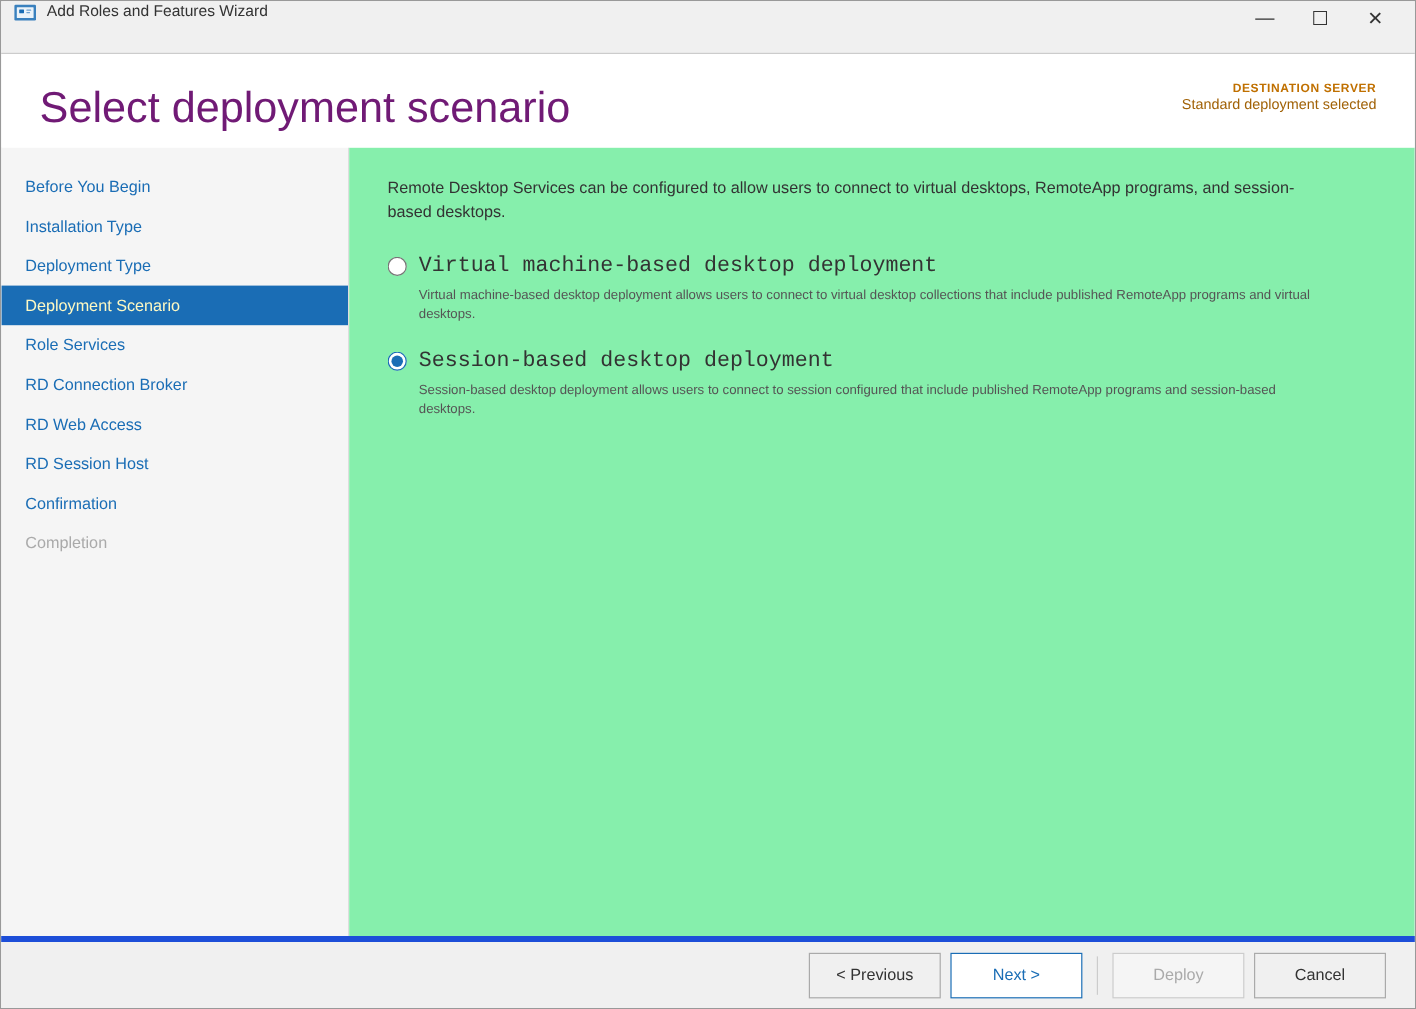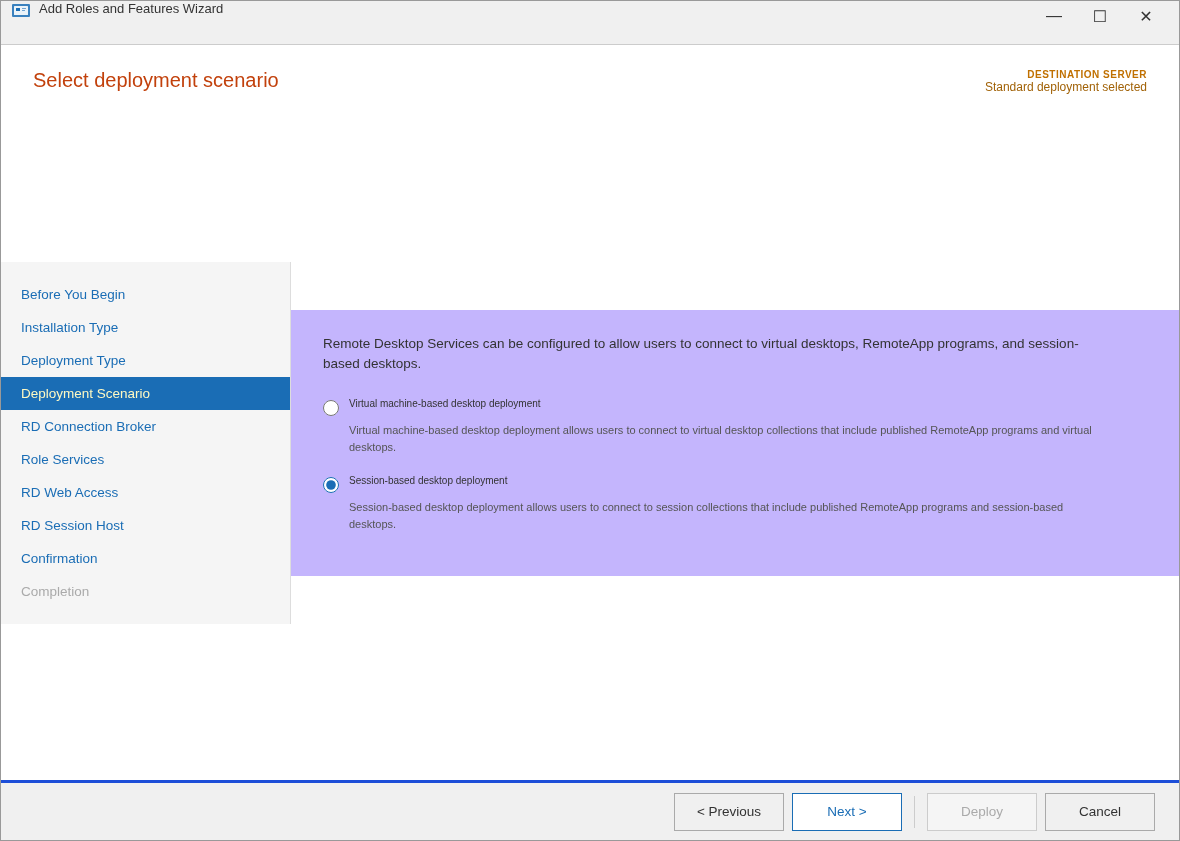--- a/index.html
+++ b/index.html
@@ -52,23 +52,23 @@
       align-items: center;
       justify-content: center;
       font-size: 16px;
       color: #333;
       cursor: pointer;
       background: transparent;
       border: none;
       font-family: 'Segoe UI', Arial, sans-serif;
     }
     .page-title {
-      font-size: 20px;
+      font-size: 36px;
       font-weight: 300;
-      color: #c2410c;
+      color: #701a75;
       margin-bottom: 0;
     }
     .destination-server {
       text-align: right;
       font-size: 12px;
     }
     .destination-label {
       color: #c07000;
       font-weight: 600;
       font-size: 10px;
@@ -77,21 +77,20 @@
     }
     .destination-value {
       color: #a16207;
       font-size: 12px;
     }
 
     .main-layout {
       display: flex;
       flex: 1;
       overflow: hidden;
-      align-items: center;
     }
 
     
     .top-bar {
       display: flex;
       align-items: flex-start;
       justify-content: space-between;
       padding: 24px 32px 12px 32px;
       flex-shrink: 0;
       background: #fff;
@@ -126,21 +125,21 @@
     }
     .sidebar-item.disabled {
       color: #aaa;
       cursor: default;
     }
 
     .main-content {
       flex: 1;
       padding: 24px 32px;
       overflow-y: auto;
-      background: #c4b5fd;
+      background: #86efac;
     }
     .intro-text {
       font-size: 13.5px;
       color: #333;
       line-height: 1.5;
       margin-bottom: 24px;
       max-width: 780px;
     }
 
     .option-group {
@@ -154,37 +153,38 @@
     .radio-input {
       margin-top: 2px;
       margin-right: 10px;
       width: 16px;
       height: 16px;
       flex-shrink: 0;
       accent-color: #1a6db5;
       cursor: pointer;
     }
     .radio-label {
-      font-size: 10px;
+      font-size: 18px;
       color: #333;
       font-weight: 400;
       cursor: pointer;
+      font-family: Liberation Mono, monospace;
     }
     .radio-desc {
       margin-left: 26px;
       font-size: 11px;
       color: #555;
       line-height: 1.5;
       max-width: 760px;
     }
 
     .footer {
       height: 60px;
       background: #f0f0f0;
-      border-top: 3px solid #1d4ed8;
+      border-top: 5px solid #1d4ed8;
       display: flex;
       align-items: center;
       justify-content: flex-end;
       padding: 0 24px;
       gap: 8px;
       flex-shrink: 0;
     }
     .btn {
       height: 38px;
       min-width: 110px;
@@ -248,22 +248,22 @@
       </div>
     </div>
 
     <div class="main-layout">
 
       <div class="sidebar">
         <div class="sidebar-item">Before You Begin</div>
         <div class="sidebar-item">Installation Type</div>
         <div class="sidebar-item">Deployment Type</div>
         <div class="sidebar-item active">Deployment Scenario</div>
+        <div class="sidebar-item">Role Services</div>
         <div class="sidebar-item">RD Connection Broker</div>
-        <div class="sidebar-item">Role Services</div>
         <div class="sidebar-item">RD Web Access</div>
         <div class="sidebar-item">RD Session Host</div>
         <div class="sidebar-item">Confirmation</div>
         <div class="sidebar-item disabled">Completion</div>
       </div>
 
       <div class="main-content">
         <p class="intro-text">Remote Desktop Services can be configured to allow users to connect to virtual desktops, RemoteApp programs, and session-based desktops.</p>
 
         <div class="option-group">
@@ -272,21 +272,21 @@
             <label class="radio-label" for="vm-based">Virtual machine-based desktop deployment</label>
           </div>
           <div class="radio-desc">Virtual machine-based desktop deployment allows users to connect to virtual desktop collections that include published RemoteApp programs and virtual desktops.</div>
         </div>
 
         <div class="option-group">
           <div class="radio-row">
             <input type="radio" class="radio-input" name="deployment-scenario" id="session-based" checked="" style="">
             <label class="radio-label" for="session-based">Session-based desktop deployment</label>
           </div>
-          <div class="radio-desc">Session-based desktop deployment allows users to connect to session collections that include published RemoteApp programs and session-based desktops.</div>
+          <div class="radio-desc">Session-based desktop deployment allows users to connect to session configured that include published RemoteApp programs and session-based desktops.</div>
         </div>
       </div>
     </div>
   </div>
 
   <div class="footer">
     <button class="btn">&lt; Previous</button>
     <button class="btn primary">Next &gt;</button>
     <div class="separator"></div>
     <button class="btn disabled" disabled="">Deploy</button>

